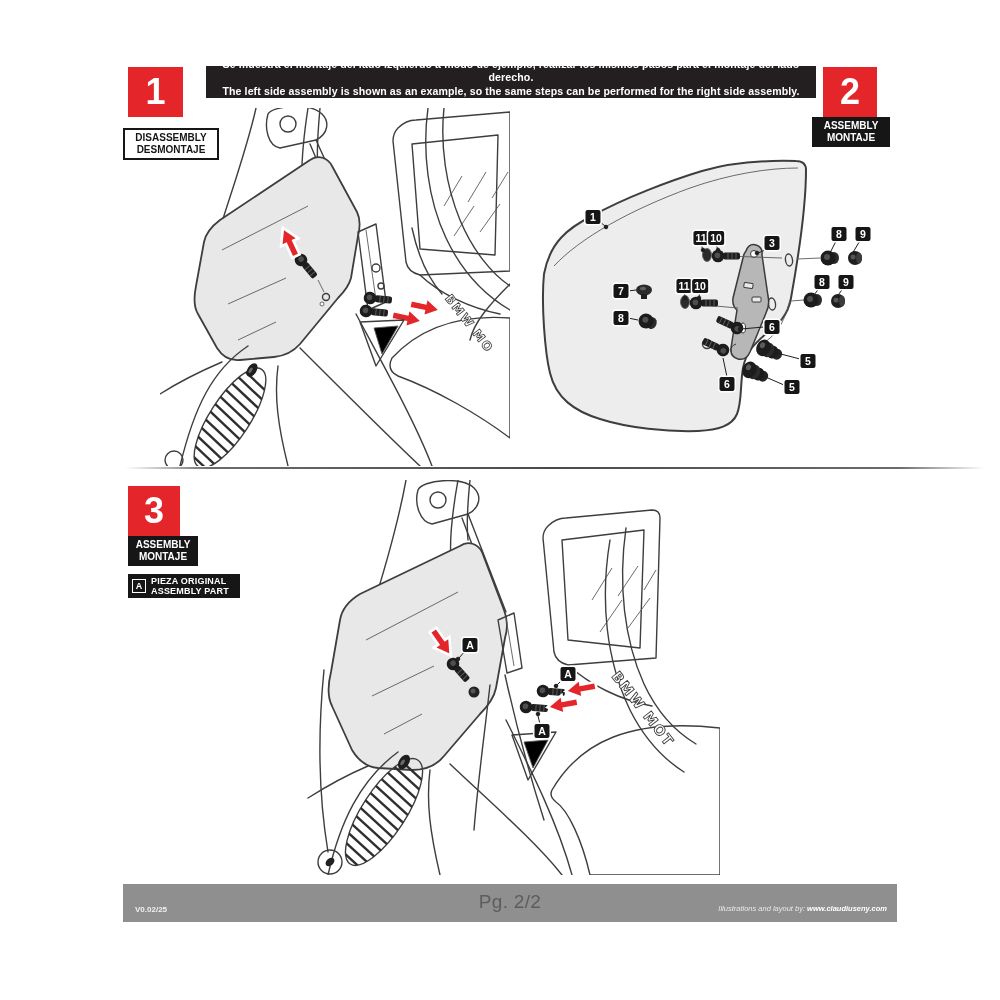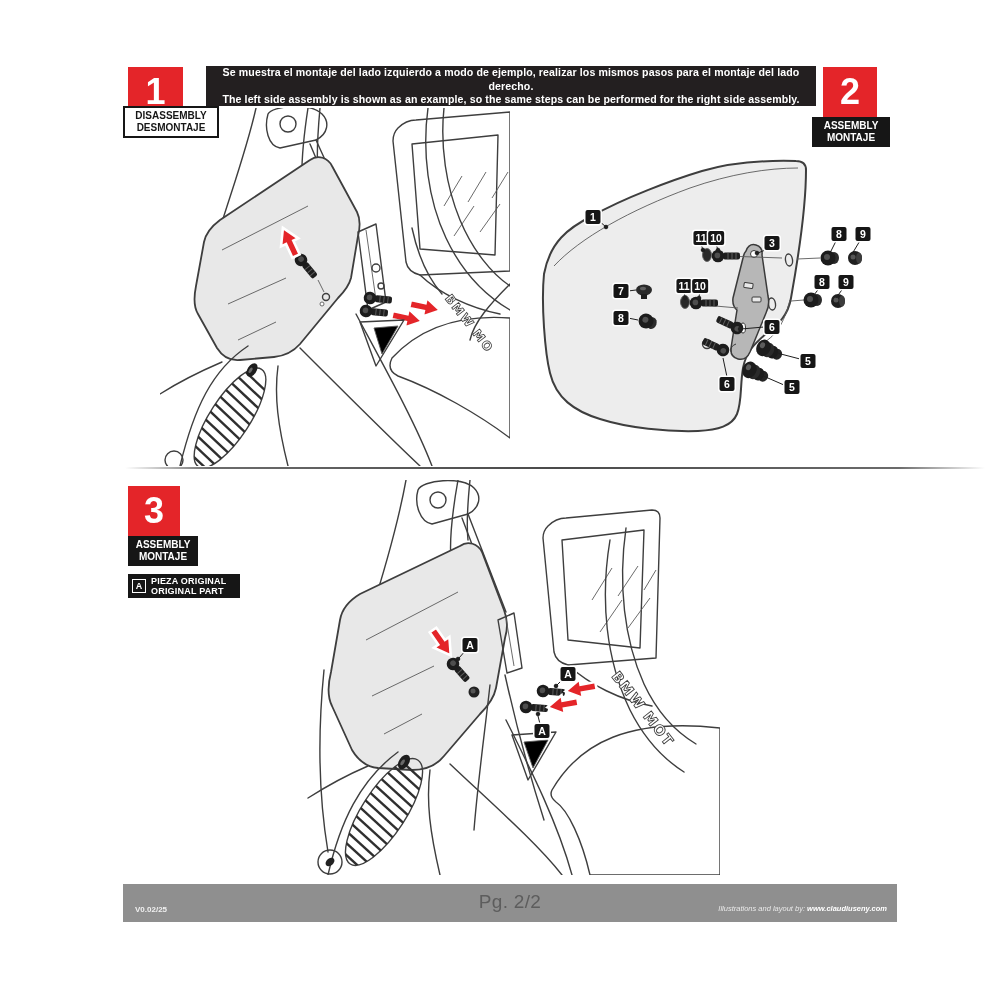--- a/index.html
+++ b/index.html
@@ -1,35 +1,35 @@
 <!DOCTYPE html>
 <html><head>
 <meta charset="utf-8">
 <style>
   html,body{margin:0;padding:0;background:#fff;}
   .page{position:relative;width:1000px;height:1000px;background:#ffffff;
         font-family:"Liberation Sans",sans-serif;overflow:hidden;}
 
   
-  .banner{position:absolute;left:206px;top:66px;width:610px;height:40px;
+  .banner{position:absolute;left:206px;top:66px;width:610px;height:32px;
           background:#231f20;color:#ffffff;font-weight:bold;font-size:10.6px;
-          line-height:13.5px;display:flex;flex-direction:column;justify-content:flex-start;
+          line-height:13.5px;display:flex;flex-direction:column;justify-content:flex-end;
           text-align:center;letter-spacing:.1px;}
 
   
   .stepnum{position:absolute;background:#e42529;color:#fff;font-weight:bold;
            font-size:36px;display:flex;align-items:center;justify-content:center;}
   .stepnum.n1{left:128px;top:67px;width:55px;height:50px;}
   .stepnum.n2{left:823px;top:67px;width:54px;height:50px;}
   .stepnum.n3{left:128px;top:486px;width:52px;height:50px;}
 
   
   .steplabel{position:absolute;font-weight:bold;font-size:10px;line-height:12px;
              text-align:center;padding:2px 4px;}
-  .steplabel.outline{left:123px;top:106px;width:84px;background:#fff;
+  .steplabel.outline{left:123px;top:128px;width:84px;background:#fff;
              border:2px solid #161616;color:#161616;}
   .steplabel.solid2{left:812px;top:117px;width:70px;background:#161616;color:#fff;padding:3px 4px;}
   .steplabel.solid3{left:128px;top:536px;width:62px;background:#161616;color:#fff;padding:3px 4px;}
 
   
   .legend{position:absolute;left:128px;top:574px;width:104px;height:24px;background:#161616;
           color:#fff;display:flex;align-items:center;gap:5px;padding:0 4px;}
   .legend .aicon{width:12px;height:12px;border:1.5px solid #fff;background:#161616;color:#fff;
           font-size:9px;font-weight:bold;display:flex;align-items:center;justify-content:center;flex:0 0 auto;}
   .legend .ltxt{font-size:9px;font-weight:bold;line-height:10.5px;letter-spacing:.2px;}
@@ -88,21 +88,21 @@
   <div class="stepnum n3">3</div>
   <div class="steplabel solid3">
     <div>ASSEMBLY</div>
     <div>MONTAJE</div>
   </div>
 
   <div class="legend">
     <span class="aicon">A</span>
     <span class="ltxt">
       <div>PIEZA ORIGINAL</div>
-      <div>ORIGINAL PART</div>
+      <div>ASSEMBLY PART</div>
     </span>
   </div>
 
   <div class="divider"></div>
 
   <div class="illus il1">
     <svg width="350" height="358" viewBox="0 0 350 358">
       <defs>
         <g id="i1-arrow">
           <path d="M0,-4 L15,-4 L15,-9.5 L31,0 L15,9.5 L15,4 L0,4 Z" fill="#e42529" stroke="#ffffff" stroke-width="2.6"></path>

